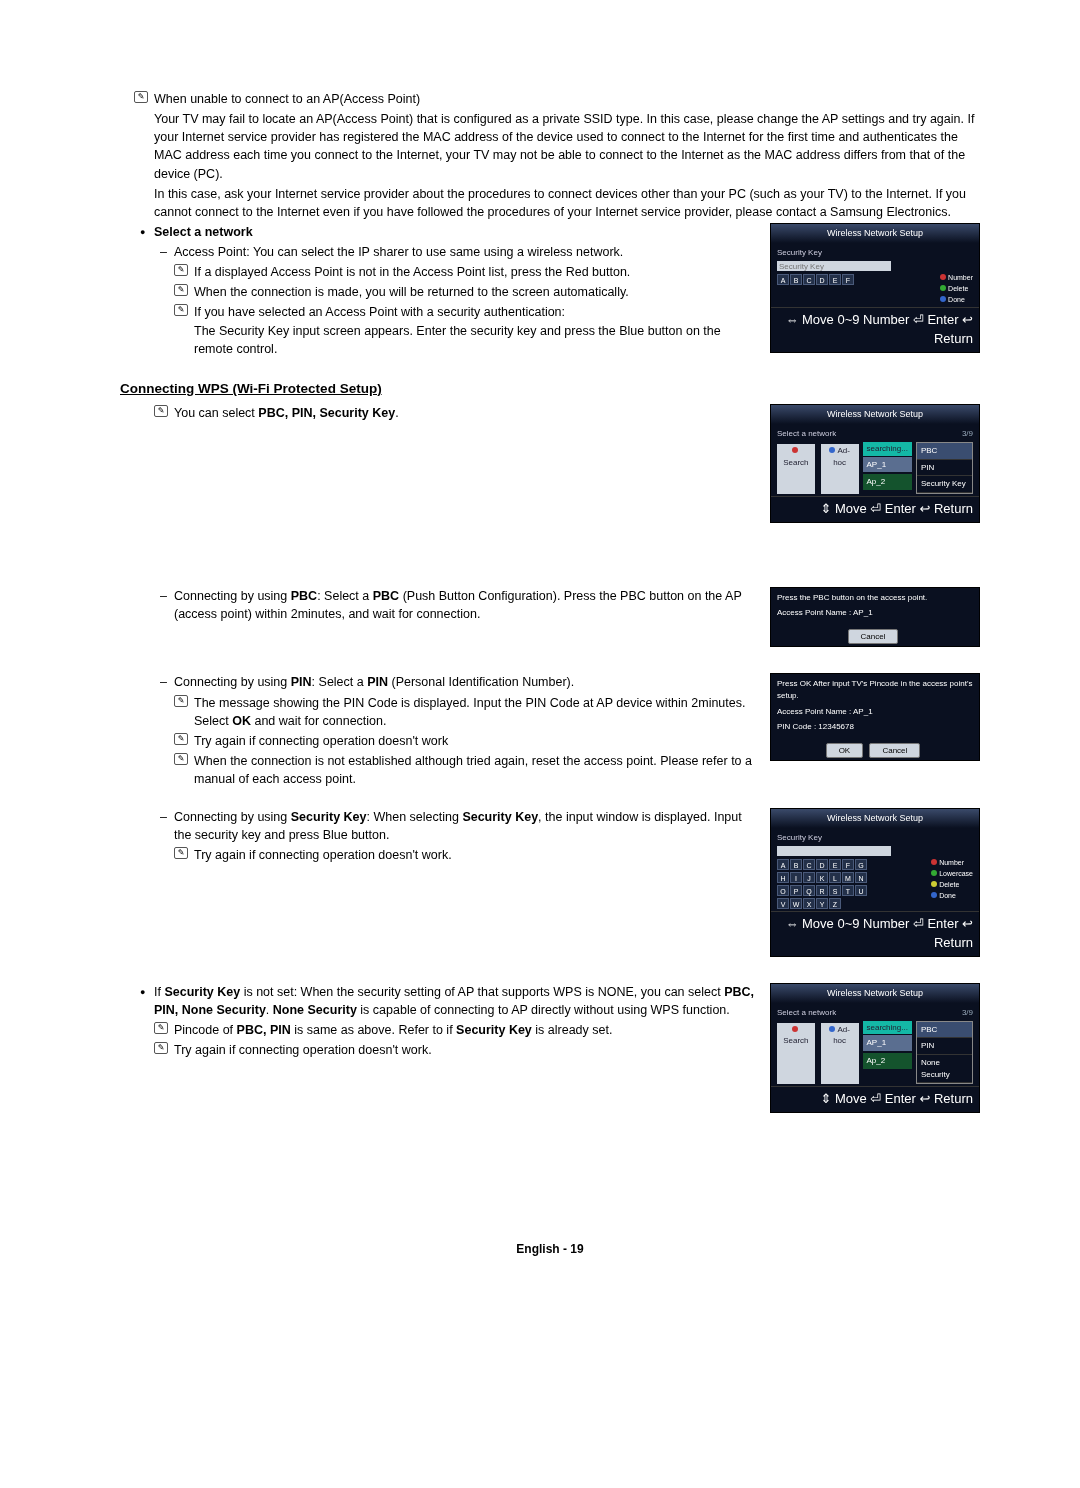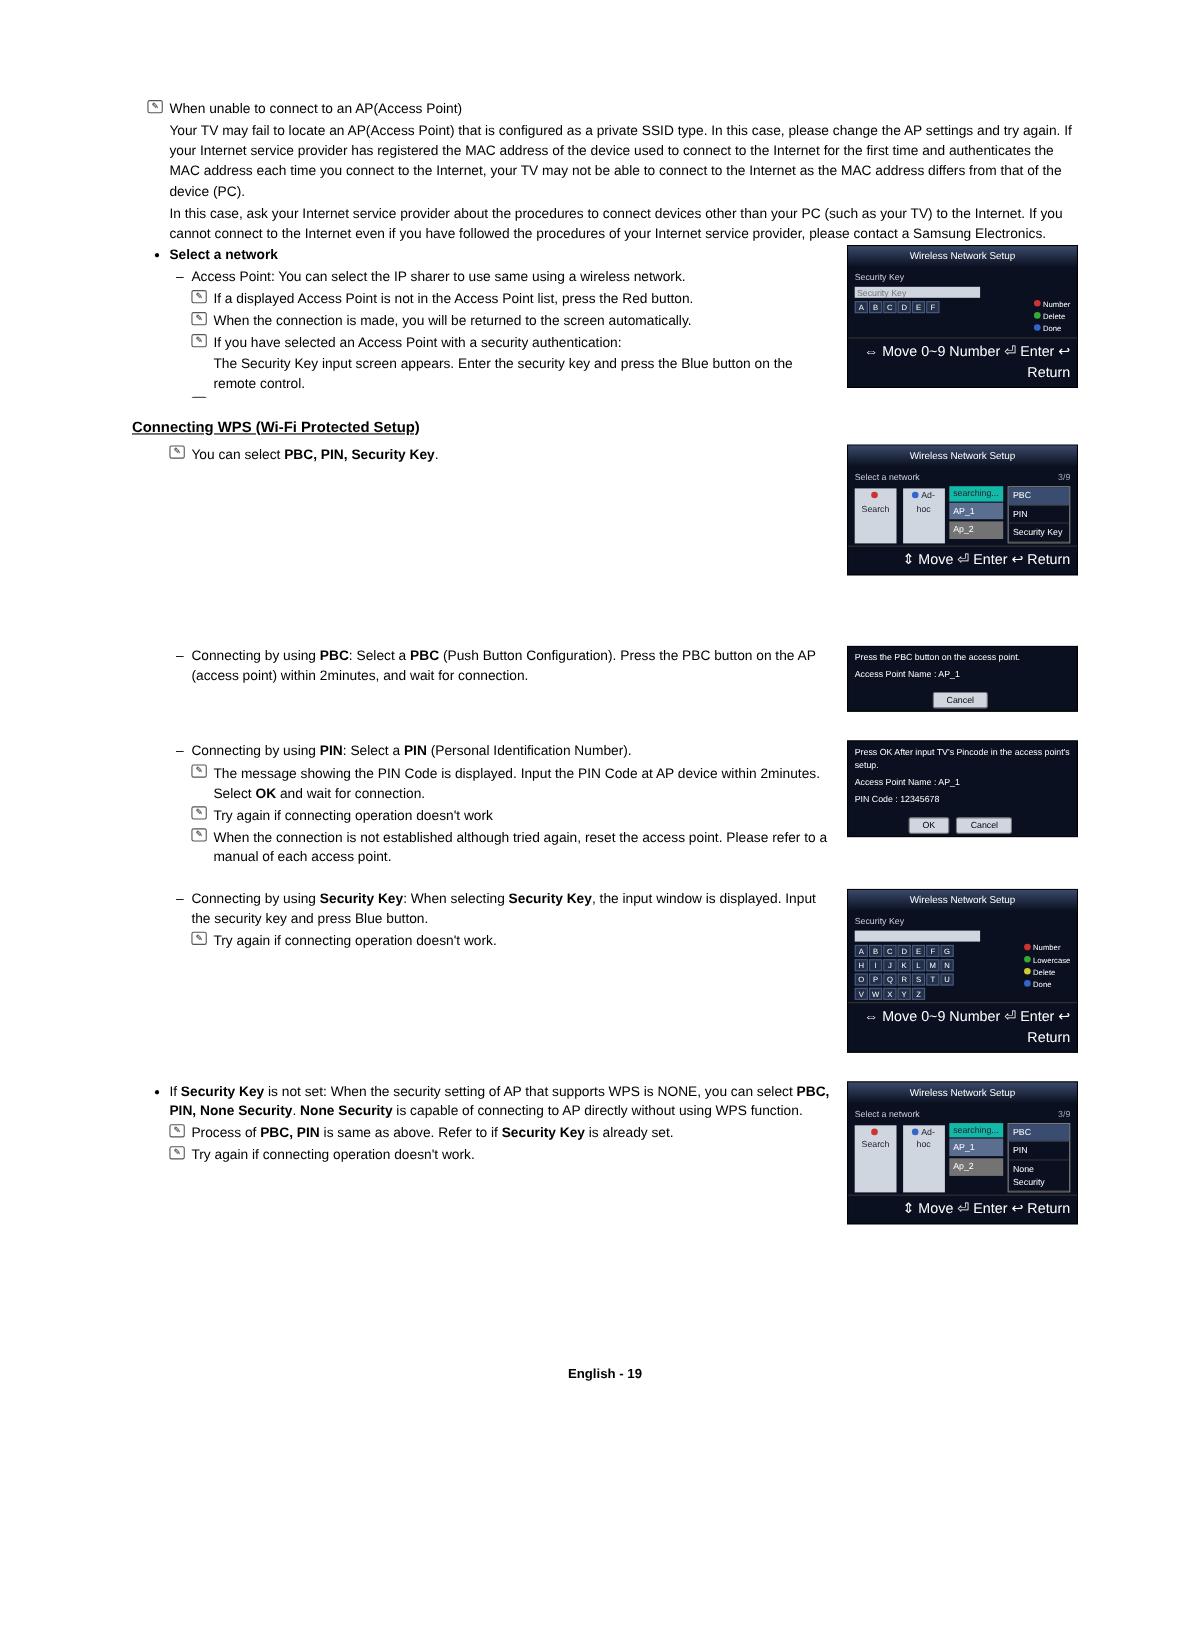--- a/index.html
+++ b/index.html
@@ -78,21 +78,21 @@
     text-align: center;
     font-size: 7px;
     line-height: 11px;
     border: 1px solid #4a5a7a;
   }
   .side-btns { margin-left: auto; font-size: 7px; line-height: 11px; }
   .side-btns div { white-space: nowrap; }
   .dot { display:inline-block; width:6px; height:6px; border-radius:50%; margin-right:2px; vertical-align:0; }
   .dot-r { background:#c33; } .dot-g { background:#3a3; } .dot-y { background:#cc3; } .dot-b { background:#36c; }
 
-  .ap-list .item { background:#737373; padding:2px 4px; margin-bottom:2px; font-size:8px; }
+  .ap-list .item { background:#14532d; padding:2px 4px; margin-bottom:2px; font-size:8px; }
   .ap-list .item.sel { background:#5a6e90; }
   .ap-list .tag { background:#14b8a6; color:#223; padding:1px 4px; margin-bottom:1px; font-size:8px; }
   .ap-wrap { display:flex; gap:4px; }
   .ap-left { flex:1; }
   .ap-right { width: 62px; border:1px solid #888; background:#0a1020; }
   .ap-right .opt { padding:2px 4px; font-size:8px; border-bottom:1px solid #333; }
   .ap-right .opt.sel { background:#3a4d70; }
   .ap-side { display:flex; flex-direction:row; gap:6px; margin-top:2px; }
   .ap-side .sidebtn { background:#cfd6df; color:#223; padding:1px 4px; font-size:8px; text-align:center; }
   .count { float:right; color:#9ab; }
@@ -307,21 +307,21 @@
         </div>
       </div>
       <div class="panel-footer">⇕ Move   ⏎ Enter   ↩ Return</div>
     </div>
 
     <div class="bullet">
       <span>If </span><b>Security Key</b><span> is not set: When the security setting of AP that supports WPS is NONE, you can select </span><b>PBC, PIN, None Security</b><span>. </span><b>None Security</b><span> is capable of connecting to AP directly without using WPS function.</span>
     </div>
     <div class="note" style="padding-left:54px;">
       <span class="note-icon" style="left:34px;">✎</span>
-      <span>Process of </span><b>PBC, PIN</b><span> is same as above. Refer to if </span><b>Security Key</b><span> is already set.</span>
+      <span>Pincode of </span><b>PBC, PIN</b><span> is same as above. Refer to if </span><b>Security Key</b><span> is already set.</span>
     </div>
     <div class="note" style="padding-left:54px;">
       <span class="note-icon" style="left:34px;">✎</span>
       <span>Try again if connecting operation doesn't work.</span>
     </div>
     <div style="clear:right;"></div>
   </div>
 
 </div>
 

